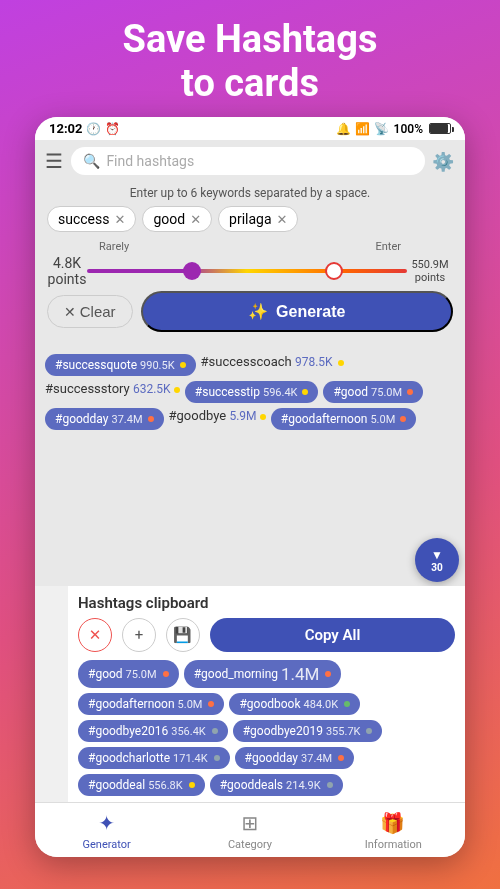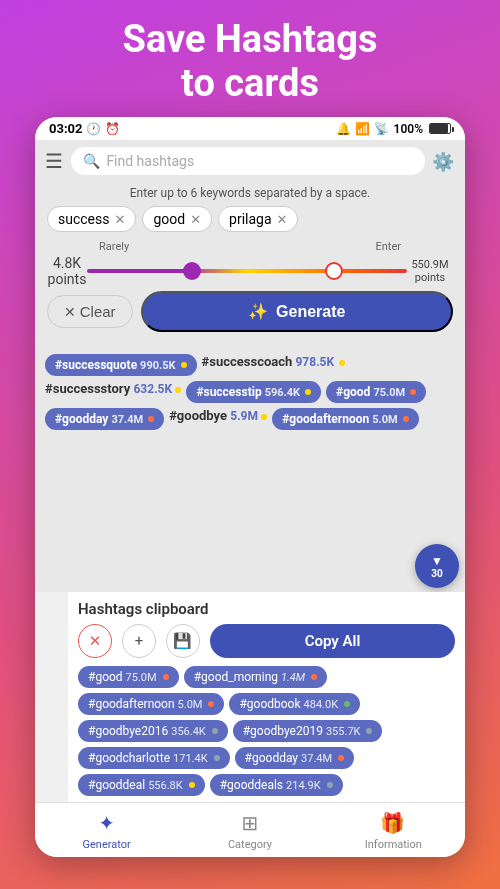--- a/index.html
+++ b/index.html
@@ -240,21 +240,20 @@
     .results-area {
       background: #e8e8e8;
       padding: 8px 10px 4px;
       flex: 1;
       overflow: hidden;
     }
     .hashtag-chips {
       display: flex;
       flex-wrap: wrap;
       gap: 5px;
-      font-weight: bold;
     }
     .chip-dot {
       width: 6px;
       height: 6px;
       border-radius: 50%;
       background: #ff7043;
       display: inline-block;
       margin-left: 2px;
     }
     .chip-dot.yellow { background: #ffd600; }
@@ -366,21 +365,21 @@
   </style>
 </head>
 <body>
 
 <div class="top-title" style="white-space: pre-line;">Save Hashtags<br>to cards</div>
 
 <div class="phone-container">
 
   <div class="status-bar">
     <div class="status-left">
-      <span style="font-size:13px;font-weight:700;">03:02</span>
+      <span style="font-size:13px;font-weight:700;">12:02</span>
       <span style="font-size:12px;">🕐</span>
       <span style="font-size:12px;">⏰</span>
     </div>
     <div class="status-right">
       <span>🔔</span>
       <span>📶</span>
       <span>📡</span>
       <span>100%</span>
       <div class="battery-icon">
           <div class="battery-fill"></div>
@@ -505,21 +504,21 @@
       <div class="clip-btn">
         <span>💾</span>
       </div>
       <div class="btn-copy-all">Copy All</div>
     </div>
     <div class="clipboard-chips">
       <span class="chip-inline">
         #good <span style="font-size:11px;opacity:.85;">75.0M</span><span style="display:inline-block;width:6px;height:6px;border-radius:50%;background:#ff7043;margin-left:3px;"></span>
       </span>
       <span class="chip-inline">
-        #good_morning <span style="font-size:11px;opacity:.85;font-style:italic;">1.4M</span><span style="display:inline-block;width:6px;height:6px;border-radius:50%;background:#ff7043;margin-left:3px;"></span>
+        #good_morning <span style="font-size:17px;opacity:.85;">1.4M</span><span style="display:inline-block;width:6px;height:6px;border-radius:50%;background:#ff7043;margin-left:3px;"></span>
       </span>
       <span class="chip-inline">
         #goodafternoon <span style="font-size:11px;opacity:.85;">5.0M</span><span style="display:inline-block;width:6px;height:6px;border-radius:50%;background:#ff7043;margin-left:3px;"></span>
       </span>
       <span class="chip-inline">
         #goodbook <span style="font-size:11px;opacity:.85;">484.0K</span><span style="display:inline-block;width:6px;height:6px;border-radius:50%;background:#66bb6a;margin-left:3px;"></span>
       </span>
       <span class="chip-inline">
         #goodbye2016 <span style="font-size:11px;opacity:.85;">356.4K</span><span style="display:inline-block;width:6px;height:6px;border-radius:50%;background:#90a4ae;margin-left:3px;"></span>
       </span>

